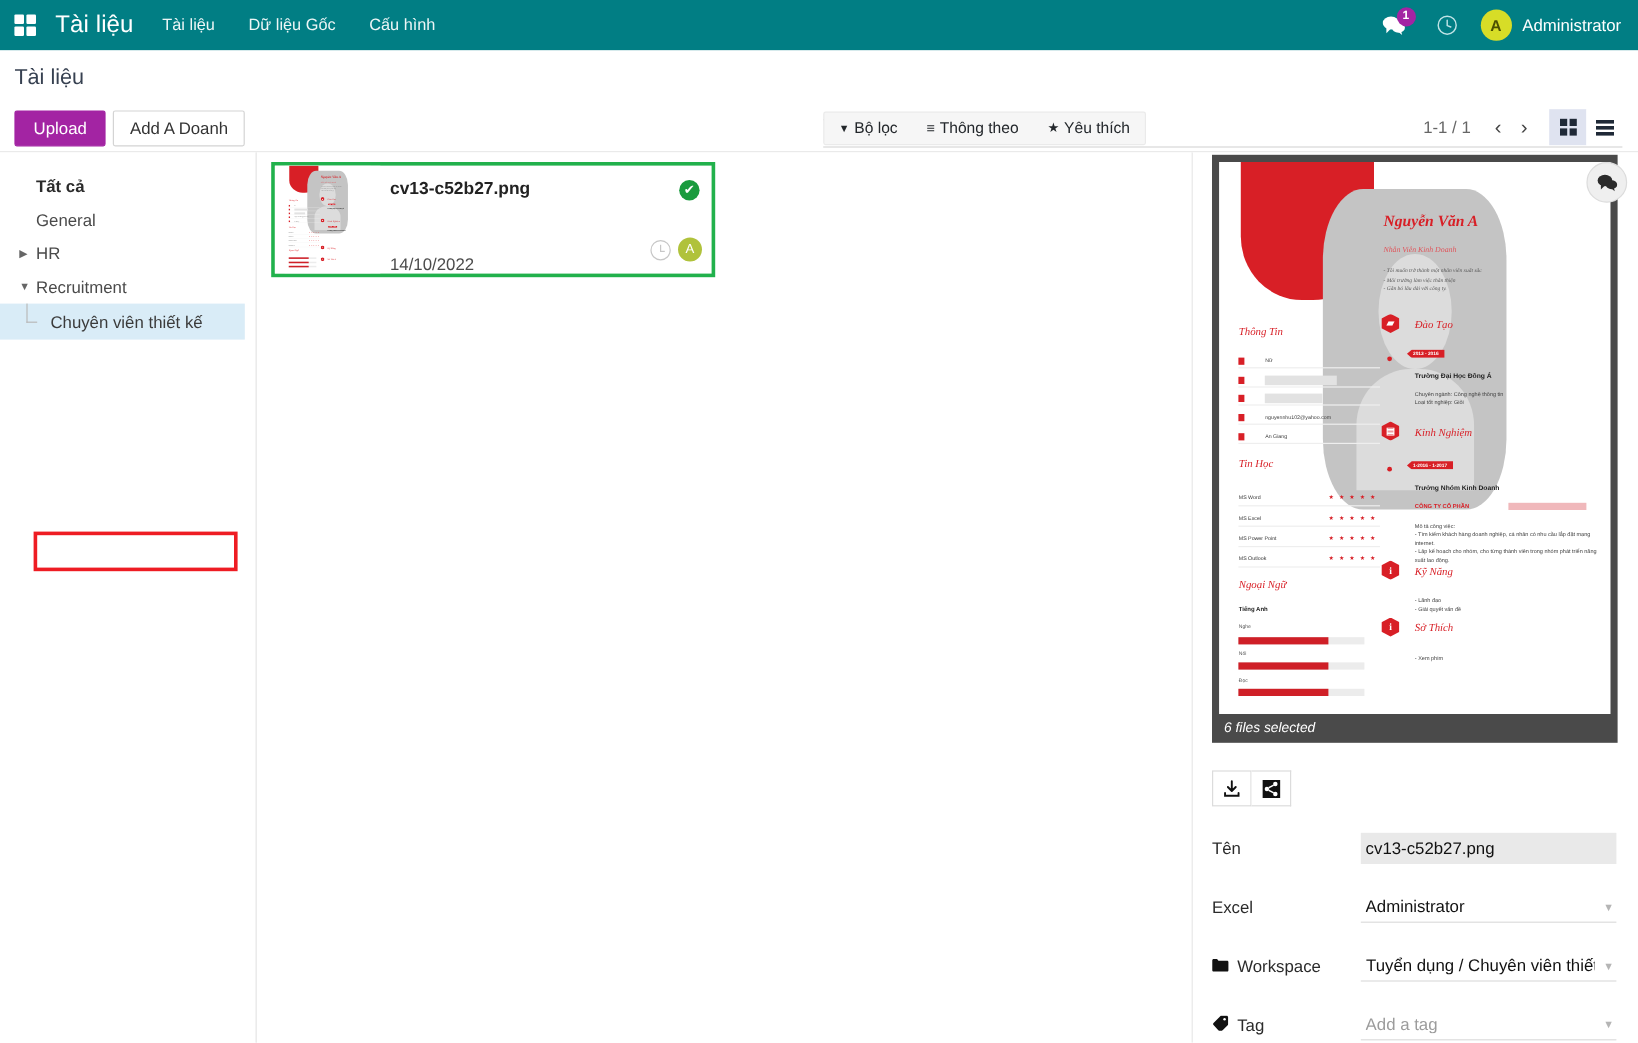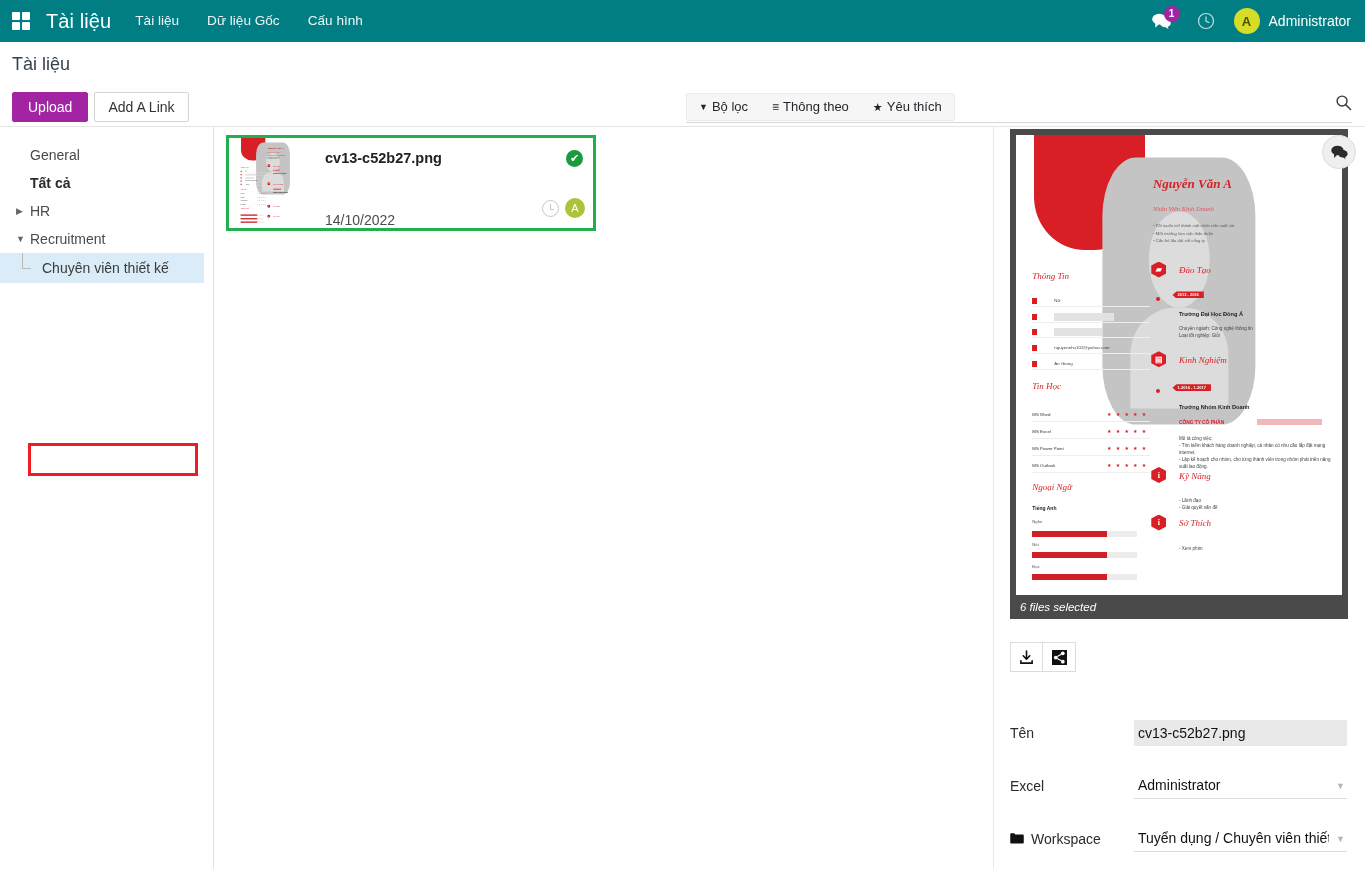--- a/index.html
+++ b/index.html
@@ -185,21 +185,21 @@
   }
   .action-row { display: flex; margin: 23px 0 0 16px; }
   .act-btn {
     width: 33px; height: 30px; border: 1px solid #dcdcdc; background: #fff;
     display: flex; align-items: center; justify-content: center; cursor: pointer;
     font-size: 14px; color: #111;
   }
   .act-btn + .act-btn { border-left: none; }
 
   .form-area { padding: 22px 18px 0 16px; }
-  .form-row { display: flex; align-items: center; margin-bottom: 22px; margin-top: 26px; }
+  .form-row { display: flex; align-items: center; margin-bottom: 22px; }
   .form-label {
     width: 124px; font-size: 14px; color: #2b2b2b; display: flex; align-items: center; gap: 7px;
     flex-shrink: 0;
   }
   .form-val { flex: 1; position: relative; }
   .val-input {
     width: 100%; font-size: 14px; color: #111; padding: 5px 18px 5px 4px;
     border: none; background: transparent; outline: none;
     font-family: "Liberation Sans", sans-serif;
   }
@@ -314,49 +314,71 @@
     <span class="search-icon">
       <svg width="17" height="17" viewBox="0 0 24 24">
         <circle cx="10" cy="10" r="7" fill="none" stroke="#3a3a3a" stroke-width="2"></circle>
         <line x1="15" y1="15" x2="22" y2="22" stroke="#3a3a3a" stroke-width="2" stroke-linecap="round"></line>
       </svg>
     </span>
   </div>
 
   <div class="cp-row2">
     <button class="btn-upload">Upload</button>
-    <button class="btn-link">Add A Link</button>
+    <button class="btn-link">Add A Doanh</button>
 
     <div class="filter-group">
       <div class="filter-btn">
         <span style="font-size:9px">▼</span>
         <span>Bộ lọc</span>
       </div>
       <div class="filter-btn">
         <span style="font-size:12px">≡</span>
         <span>Thông theo</span>
       </div>
       <div class="filter-btn">
         <span style="font-size:11px">★</span>
         <span>Yêu thích</span>
       </div>
     </div>
 
+    <div class="pager-group">
+      <span class="pager-text">1-1 / 1</span>
+      <span class="pager-arrow">‹</span>
+      <span class="pager-arrow">›</span>
+      <div class="view-switch">
+        <div class="view-btn active">
+          <div class="vgrid">
+              <i></i>
+              <i></i>
+              <i></i>
+              <i></i>
+            </div>
+        </div>
+        <div class="view-btn">
+          <div class="vlist">
+              <i></i>
+              <i></i>
+              <i></i>
+            </div>
+        </div>
+      </div>
+    </div>
   </div>
 </div>
 
 <div class="body-wrap">
 
   <div class="sidebar">
 
+    <div class="side-item bold">
+      <span>Tất cả</span>
+    </div>
     <div class="side-item">
       <span>General</span>
-    </div>
-    <div class="side-item bold">
-      <span>Tất cả</span>
     </div>
     <div class="side-item">
       <span class="caret">▶</span>
       <span>HR</span>
     </div>
     <div class="side-item">
       <span class="caret">▼</span>
       <span>Recruitment</span>
     </div>
 

